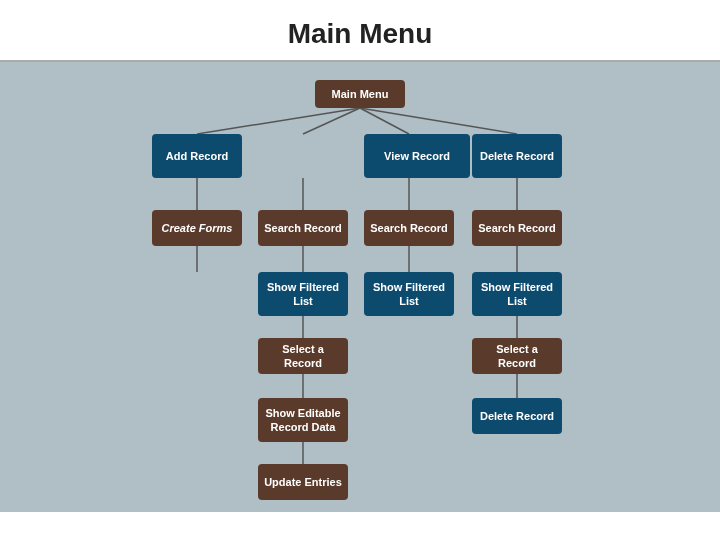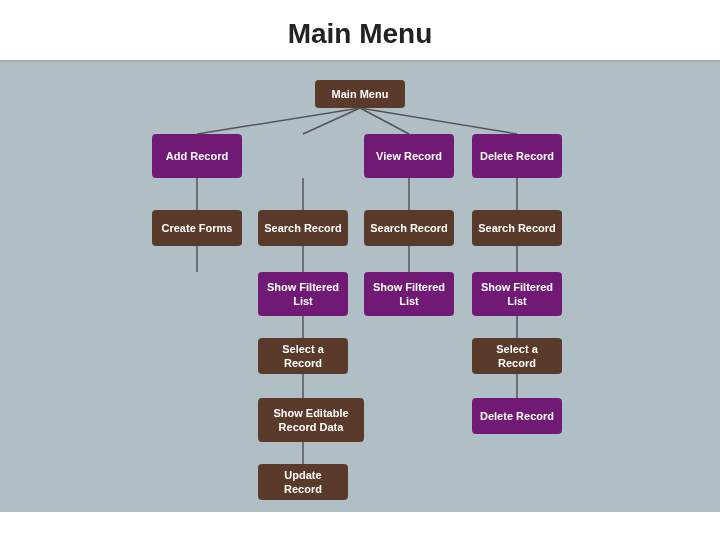--- a/index.html
+++ b/index.html
@@ -49,53 +49,53 @@
       padding: 4px 6px;
       line-height: 1.3;
     }
 
     .node-dark {
       background: #5a3a2a;
       color: #fff;
     }
 
     .node-orange {
-      background: #701a75;
+      background: #0c4a6e;
       color: #fff;
       align-items: center;
     }
 
     
     
     #n-mainmenu { width: 90px; height: 28px; left: 315px; top: 18px; }
 
     
     #n-addrecord    { width: 90px; height: 44px; left: 152px; top: 72px; }
     #n-editrecord   { width: 90px; height: 44px; left: 258px; top: 72px; }
-    #n-viewrecord   { width: 90px; height: 44px; left: 364px; top: 72px; }
+    #n-viewrecord   { width: 106px; height: 44px; left: 364px; top: 72px; }
     #n-deleterecord { width: 90px; height: 44px; left: 472px; top: 72px; }
 
     
-    #n-createforms  { width: 90px; height: 36px; left: 152px; top: 148px; }
+    #n-createforms  { width: 90px; height: 36px; left: 152px; top: 148px; font-style: italic; }
     #n-searchrecord1{ width: 90px; height: 36px; left: 258px; top: 148px; }
     #n-searchrecord2{ width: 90px; height: 36px; left: 364px; top: 148px; }
     #n-searchrecord3{ width: 90px; height: 36px; left: 472px; top: 148px; }
 
     
     #n-saveformentries { width: 90px; height: 44px; left: 152px; top: 210px; }
     #n-showfiltered1   { width: 90px; height: 44px; left: 258px; top: 210px; }
     #n-showfiltered2   { width: 90px; height: 44px; left: 364px; top: 210px; }
     #n-showfiltered3   { width: 90px; height: 44px; left: 472px; top: 210px; }
 
     
     #n-selectrecord1   { width: 90px; height: 36px; left: 258px; top: 276px; }
     #n-selectrecord2   { width: 90px; height: 36px; left: 472px; top: 276px; }
 
     
-    #n-showeditable    { width: 106px; height: 44px; left: 258px; top: 336px; }
+    #n-showeditable    { width: 90px; height: 44px; left: 258px; top: 336px; }
     #n-deleterecord2   { width: 90px; height: 36px; left: 472px; top: 336px; }
 
     
     #n-updateentries   { width: 90px; height: 36px; left: 258px; top: 402px; }
   </style>
 </head>
 <body>
 
 <div class="title-area">
   <span>Main Menu</span>
@@ -185,16 +185,16 @@
   </div>
 
   <div id="n-showeditable" class="node node-dark">
     <span>Show Editable Record Data</span>
   </div>
   <div id="n-deleterecord2" class="node node-orange">
     <span>Delete Record</span>
   </div>
 
   <div id="n-updateentries" class="node node-dark">
-    <span>Update Record</span>
+    <span>Update Entries</span>
   </div>
 
 </div>
 
 </body></html>

